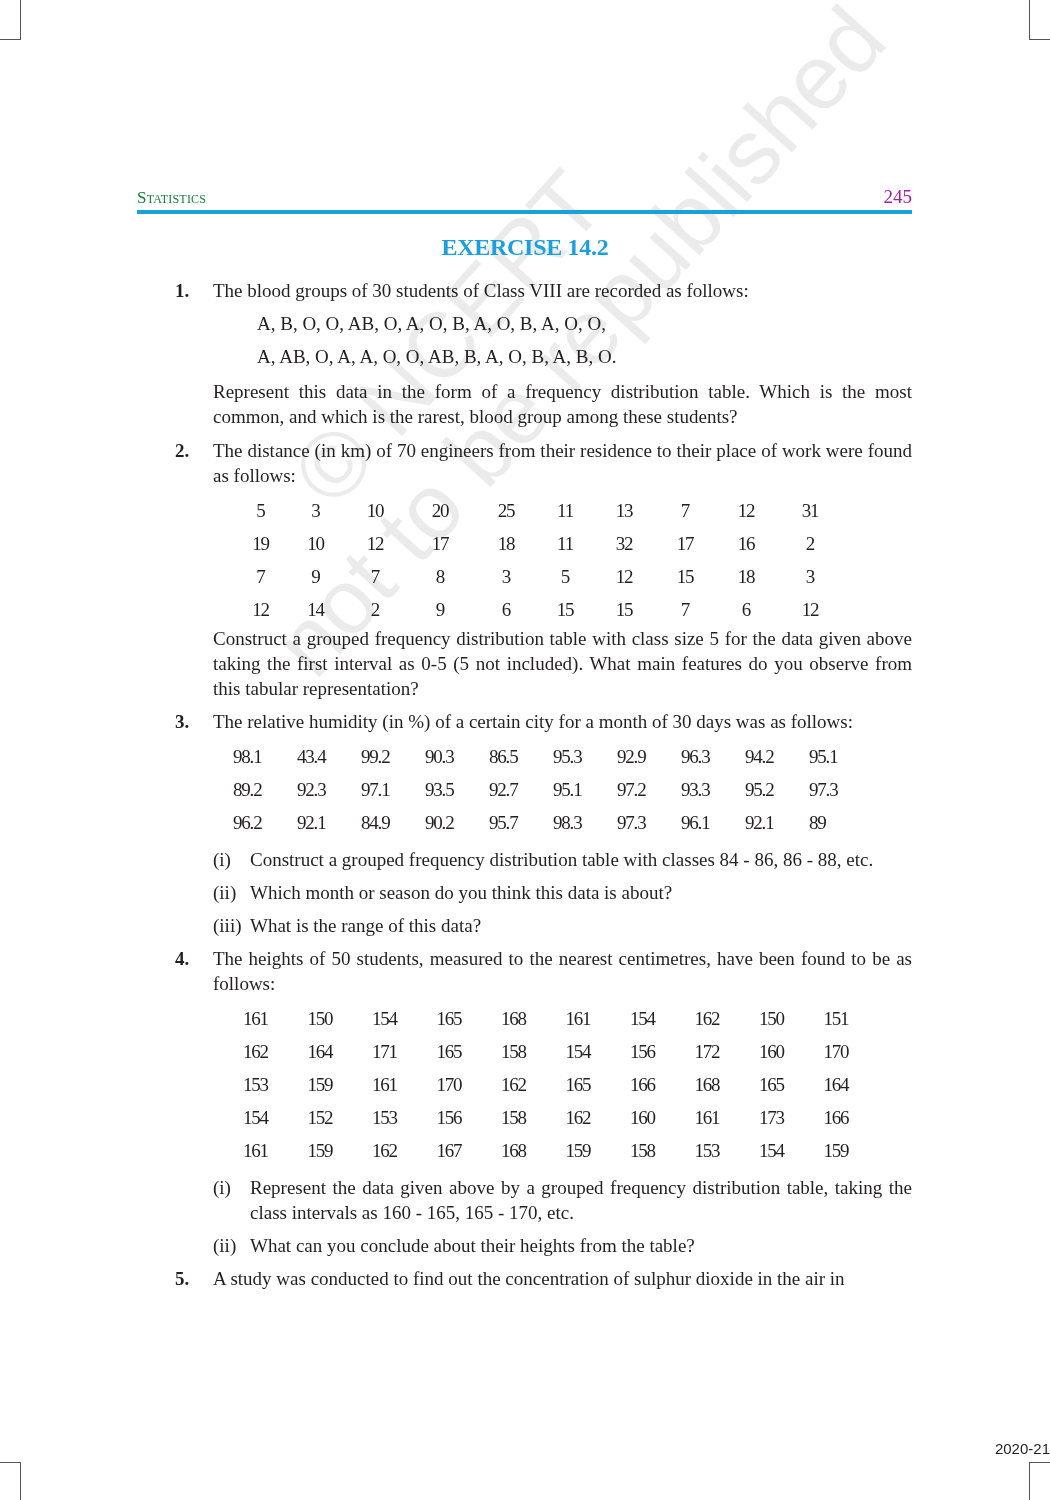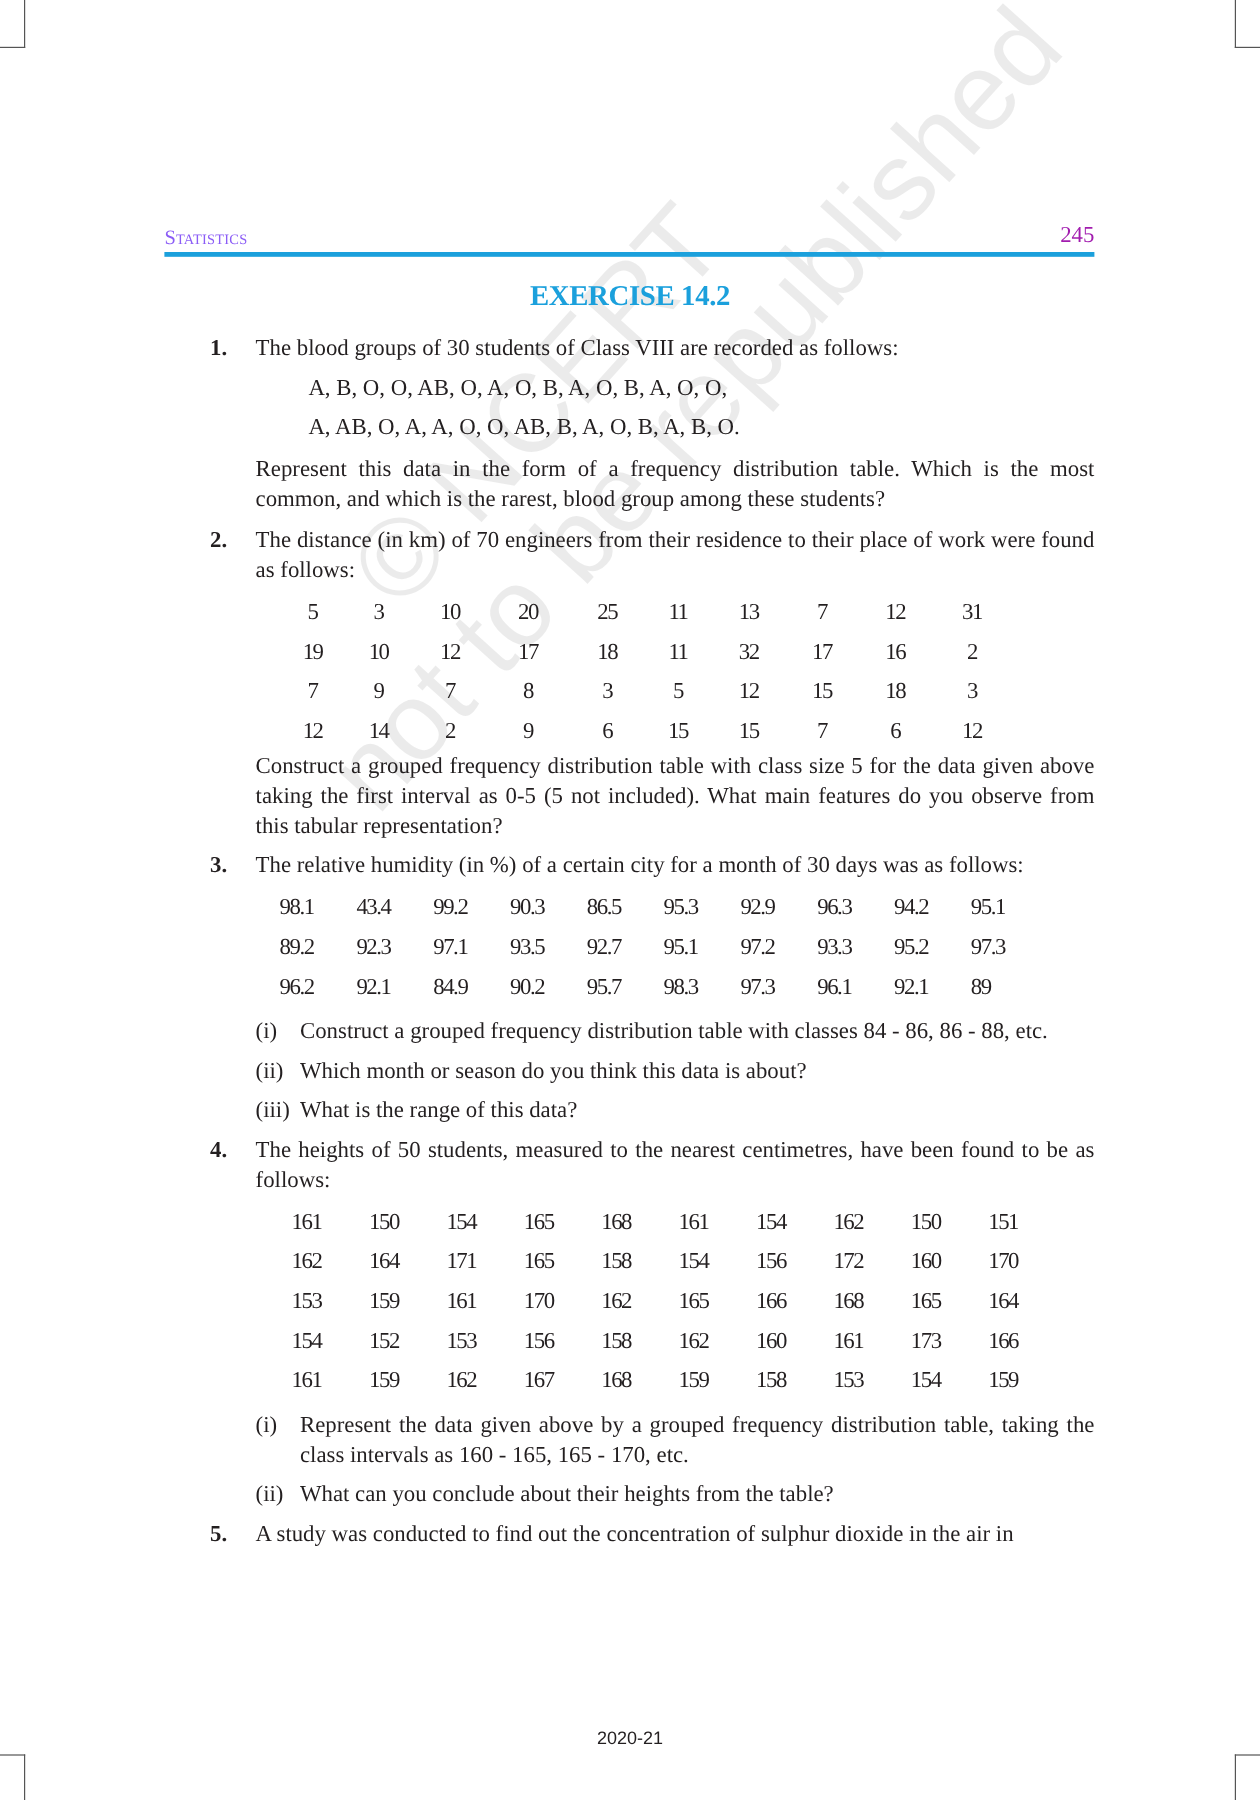--- a/index.html
+++ b/index.html
@@ -1,20 +1,20 @@
 <!DOCTYPE html>
 <html><head>
 <meta charset="utf-8">
 <style>
   html, body { margin: 0; padding: 0; background: #ffffff; }
   body { width: 1050px; height: 1500px; position: relative; overflow: hidden;
          font-family: "Liberation Serif", serif; color: #231f20; }
   .crop { position: absolute; background: #555; }
   .header { position: absolute; left: 137px; top: 186px; width: 775px; height: 24px; }
-  .running-head { position: absolute; left: 0; top: 2px; color: #8b5cf6; font-size: 17px;
+  .running-head { position: absolute; left: 0; top: 2px; color: #15803d; font-size: 17px;
                   font-variant: small-caps; letter-spacing: 0.2px; }
   .page-num { position: absolute; right: 0; top: 0; color: #a21caf; font-size: 19px; }
   .rule { position: absolute; left: 137px; top: 210px; width: 775px; height: 4px; background: #1ba0dc; }
   .ex-title { position: absolute; left: 0; width: 1050px; top: 234px; text-align: center;
               color: #1ba0dc; font-weight: bold; font-size: 24px; letter-spacing: -0.3px; }
   .content { position: absolute; left: 137px; top: 278px; width: 775px; font-size: 19px; line-height: 25px; }
   .q { position: relative; padding-left: 76px; }
   .qnum { position: absolute; left: 38px; top: 0; font-weight: bold; }
   .para { margin: 0; text-align: justify; }
   .blood { padding-left: 44px; margin: 8px 0 0 0; }
@@ -22,21 +22,21 @@
   .grid div { height: 33px; line-height: 33px; text-align: center; letter-spacing: -1.2px; }
   .g2 { padding-left: 20px; grid-template-columns: 55px 55px 64px 66px 66px 52px 66px 56px 66px 62px; }
   .g3 { padding-left: 20px; grid-template-columns: repeat(10, 64px); }
   .g3 div, .g4 div { text-align: left; }
   .g4 { padding-left: 30px; grid-template-columns: repeat(10, 64.5px); }
   .sub { position: relative; padding-left: 37px; margin-top: 8px; text-align: justify; }
   .sublabel { position: absolute; left: 0; top: 0; }
   .watermark { position: absolute; left: 180px; top: 560px; width: 900px; transform: rotate(-48deg);
                transform-origin: 0 0; font-family: "Liberation Sans", sans-serif; color: rgba(0,0,0,0.08);
                font-size: 92px; line-height: 100px; white-space: nowrap; pointer-events: none; }
-  .footer { position: absolute; left: 0; width: 1050px; top: 1440px; text-align: center;
+  .footer { position: absolute; left: 0; width: 1050px; top: 1440px; text-align: right;
             font-family: "Liberation Sans", sans-serif; font-size: 15px; color: #231f20; }
 </style>
 </head>
 <body>
 
 <div class="crop" style="left:20px;top:0;width:1px;height:40px;"></div>
 <div class="crop" style="left:0;top:39px;width:21px;height:1px;"></div>
 <div class="crop" style="left:1029px;top:0;width:1px;height:40px;"></div>
 <div class="crop" style="left:1029px;top:39px;width:21px;height:1px;"></div>
 <div class="crop" style="left:20px;top:1462px;width:1px;height:38px;"></div>

